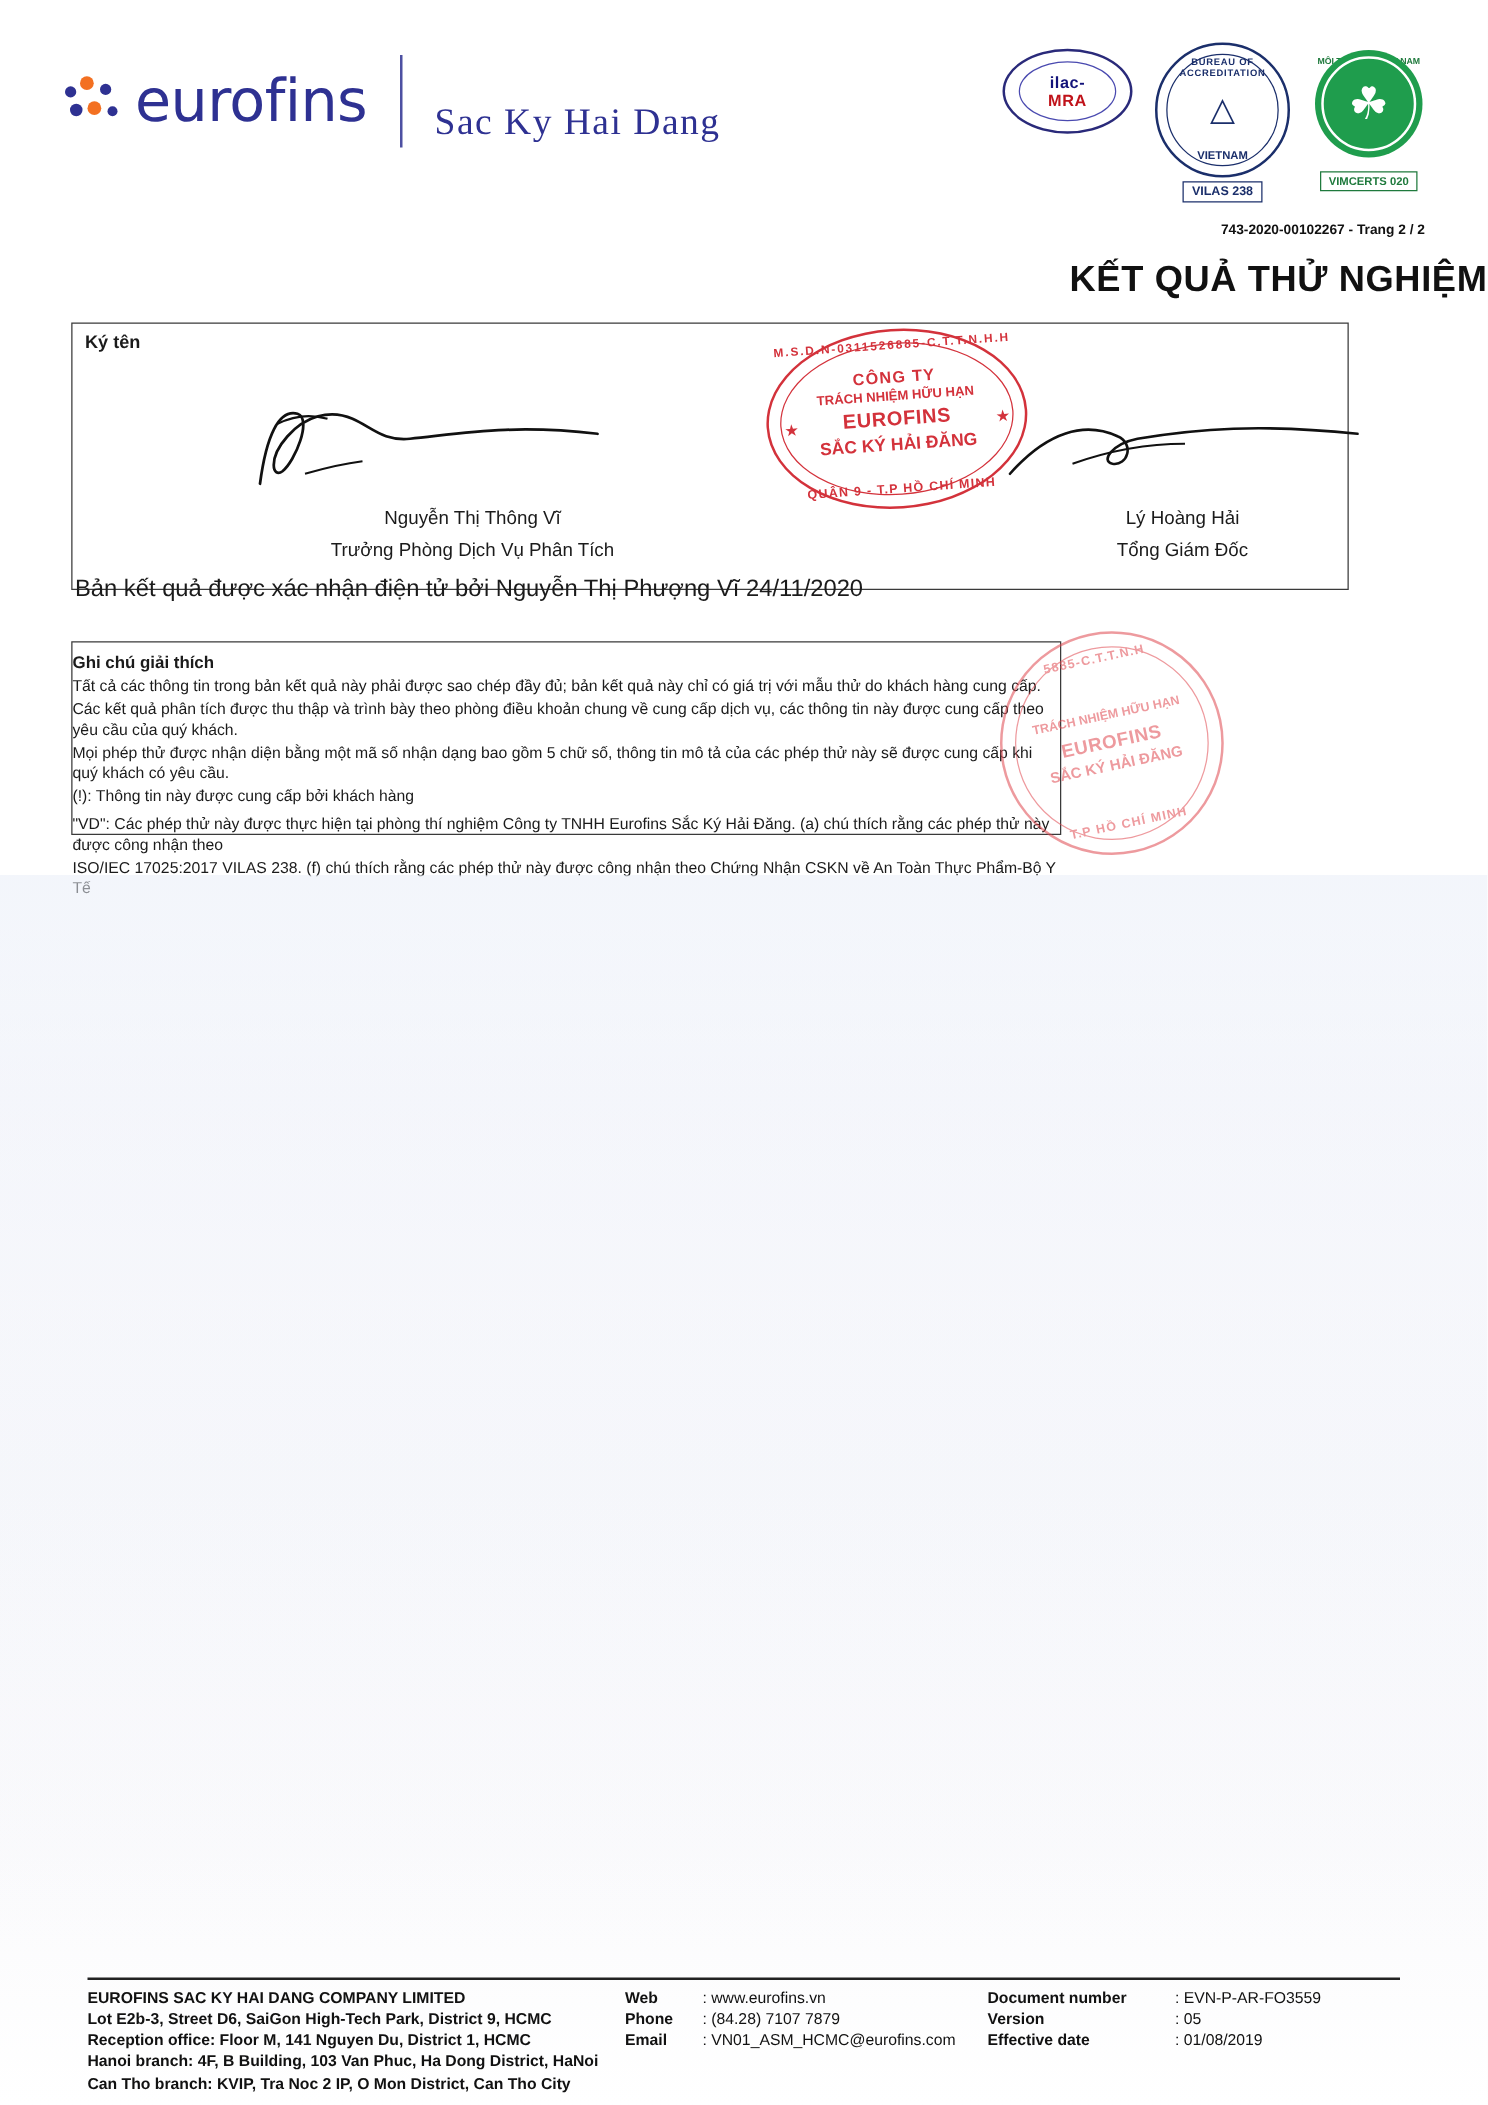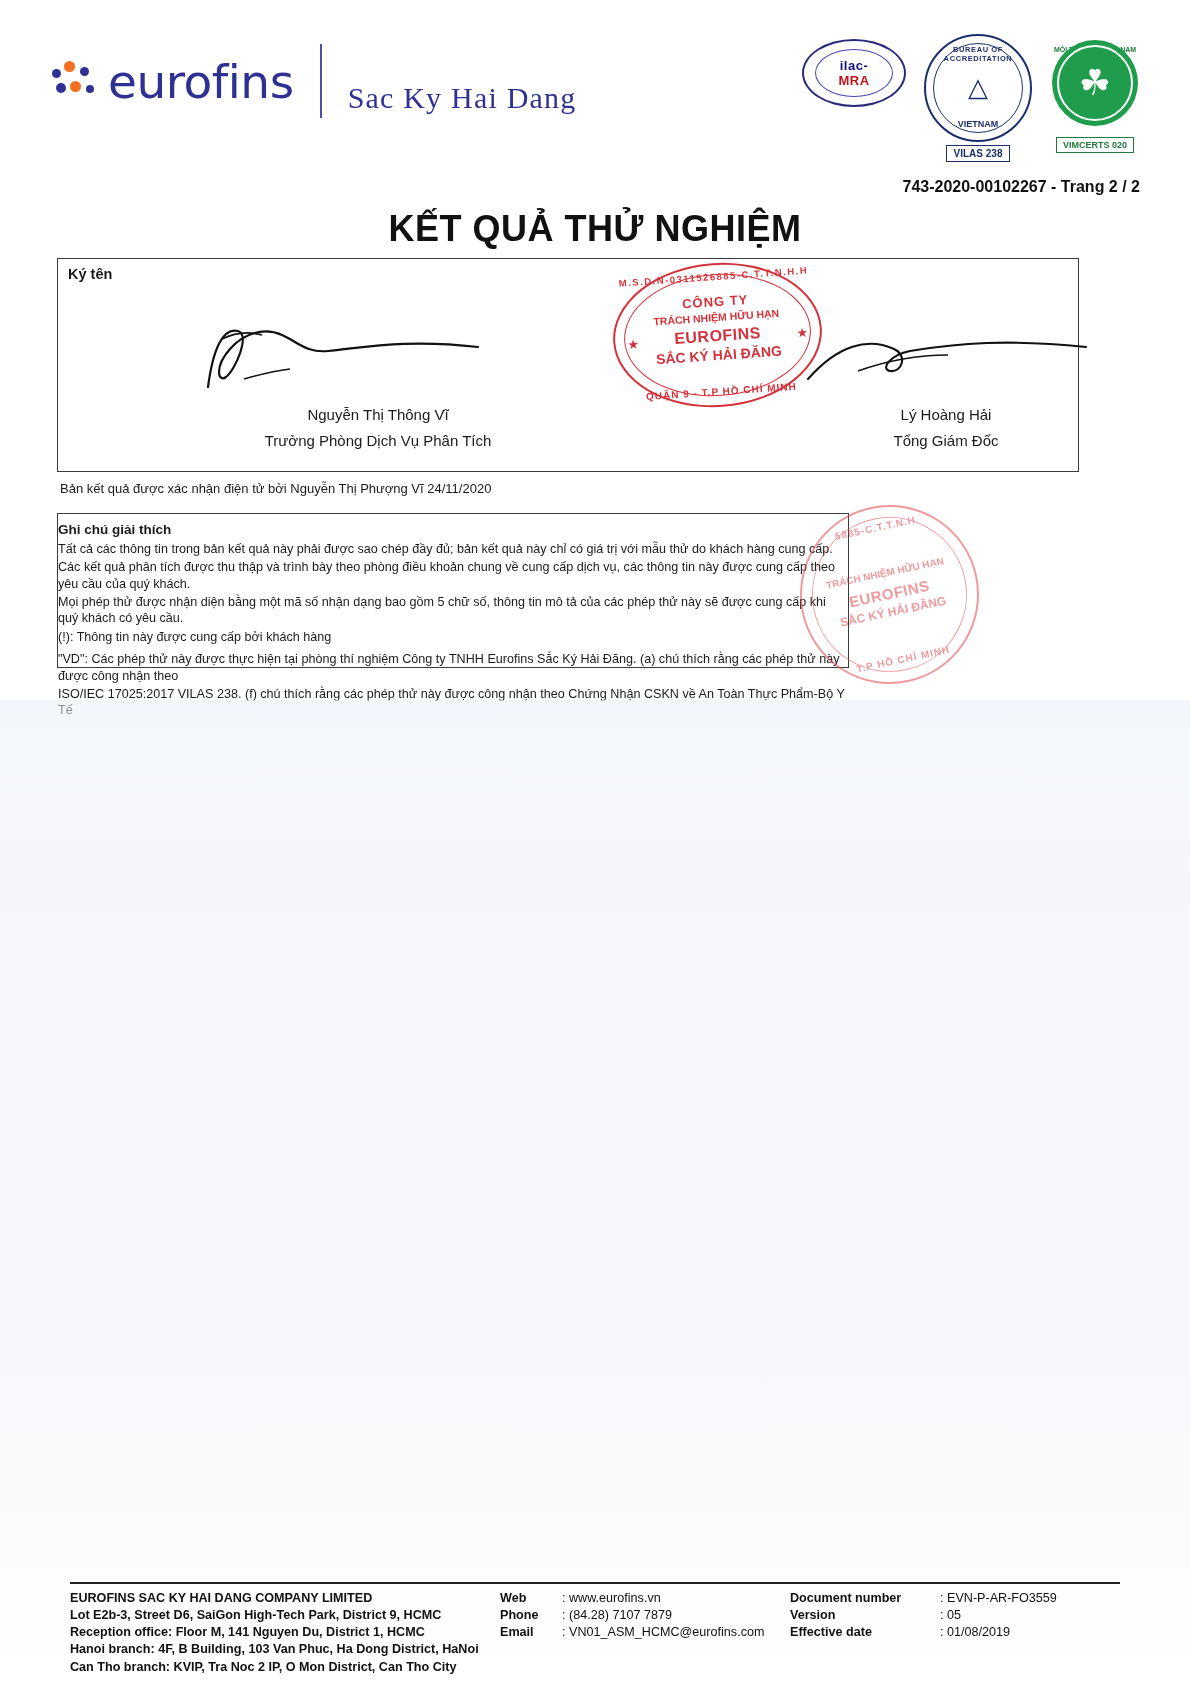--- a/index.html
+++ b/index.html
@@ -57,23 +57,23 @@
     padding:2px 7px;margin-top:3px;display:inline-block;background:#fff;}
   .vim{width:86px;height:86px;border-radius:50%;background:#1f9d4d;position:relative;}
   .vim .ring{position:absolute;inset:5px;border-radius:50%;border:2px solid #fff;}
   .vim .glyph{position:absolute;left:50%;top:50%;transform:translate(-50%,-50%);
     font-size:36px;color:#fff;}
   .vim-txt{font-size:7px;color:#1f7a3d;font-weight:bold;position:absolute;left:0;right:0;
     top:6px;text-align:center;}
   .vimcerts{font-size:9px;font-weight:bold;color:#1f7a3d;border:1.5px solid #1f7a3d;
     padding:2px 6px;margin-top:3px;display:inline-block;background:#fff;}
   
-  .docid{position:absolute;right:50px;top:178px;font-size:16px;font-weight:bold;color:#111;}
-  .title{position:absolute;left:0;right:0;top:208px;text-align:center;
-    font-size:36px;font-weight:bold;letter-spacing:.5px;color:#111;}
+  .docid{position:absolute;right:50px;top:178px;font-size:11px;font-weight:bold;color:#111;}
+  .title{position:absolute;left:0;right:0;top:208px;text-align:right;
+    font-size:29px;font-weight:bold;letter-spacing:.5px;color:#111;}
   
   .sigbox{position:absolute;left:57px;top:258px;width:1020px;height:212px;border:1px solid #3a3a3a;}
   .kyten{position:absolute;left:10px;top:7px;font-size:14.5px;font-weight:bold;}
   .sign-left{position:absolute;left:155px;top:95px;width:330px;text-align:center;}
   .sign-right{position:absolute;left:723px;top:95px;width:330px;text-align:center;}
   .sig-name{font-size:15px;margin-top:52px;}
   .sig-role{font-size:15px;margin-top:9px;}
   .scribble{position:absolute;pointer-events:none;}
   .stamp{
     position:absolute;left:612px;top:262px;width:205px;height:140px;
@@ -82,21 +82,21 @@
     transform:rotate(-4deg);
   }
   .stamp .ring2{position:absolute;inset:9px;border:1px solid #d0212b;border-radius:50%;}
   .stamp .l1{position:absolute;left:0;right:0;top:29px;font-size:13px;font-weight:bold;letter-spacing:1px;}
   .stamp .l2{position:absolute;left:0;right:0;top:46px;font-size:10.5px;font-weight:bold;}
   .stamp .l3{position:absolute;left:0;right:0;top:62px;font-size:16px;font-weight:bold;letter-spacing:.5px;}
   .stamp .l4{position:absolute;left:0;right:0;top:82px;font-size:14px;font-weight:bold;}
   .stamp .arc-top{position:absolute;left:0;right:0;top:6px;font-size:9.5px;font-weight:bold;letter-spacing:1.5px;}
   .stamp .arc-bot{position:absolute;left:0;right:0;bottom:8px;font-size:10px;font-weight:bold;letter-spacing:1px;}
   .stamp .star{position:absolute;font-size:13px;}
-  .econfirm{position:absolute;left:60px;top:481px;font-size:13px;}
+  .econfirm{position:absolute;left:60px;top:461px;font-size:19px;}
   
   .notes{position:absolute;left:57px;top:513px;width:792px;height:155px;border:1px solid #3a3a3a;
     padding:8px 0;box-sizing:border-box;}
   .notes h4{margin:0 0 4px 0;font-size:13.5px;font-weight:bold;}
   .notes p{margin:0 0 1.5px 0;font-size:12.6px;line-height:1.32;}
   .stamp2{
     position:absolute;left:800px;top:505px;width:175px;height:175px;border:2px solid #e0484f;
     border-radius:50%;color:#e0484f;opacity:.55;transform:rotate(-12deg);text-align:center;
     font-weight:bold;pointer-events:none;
   }

